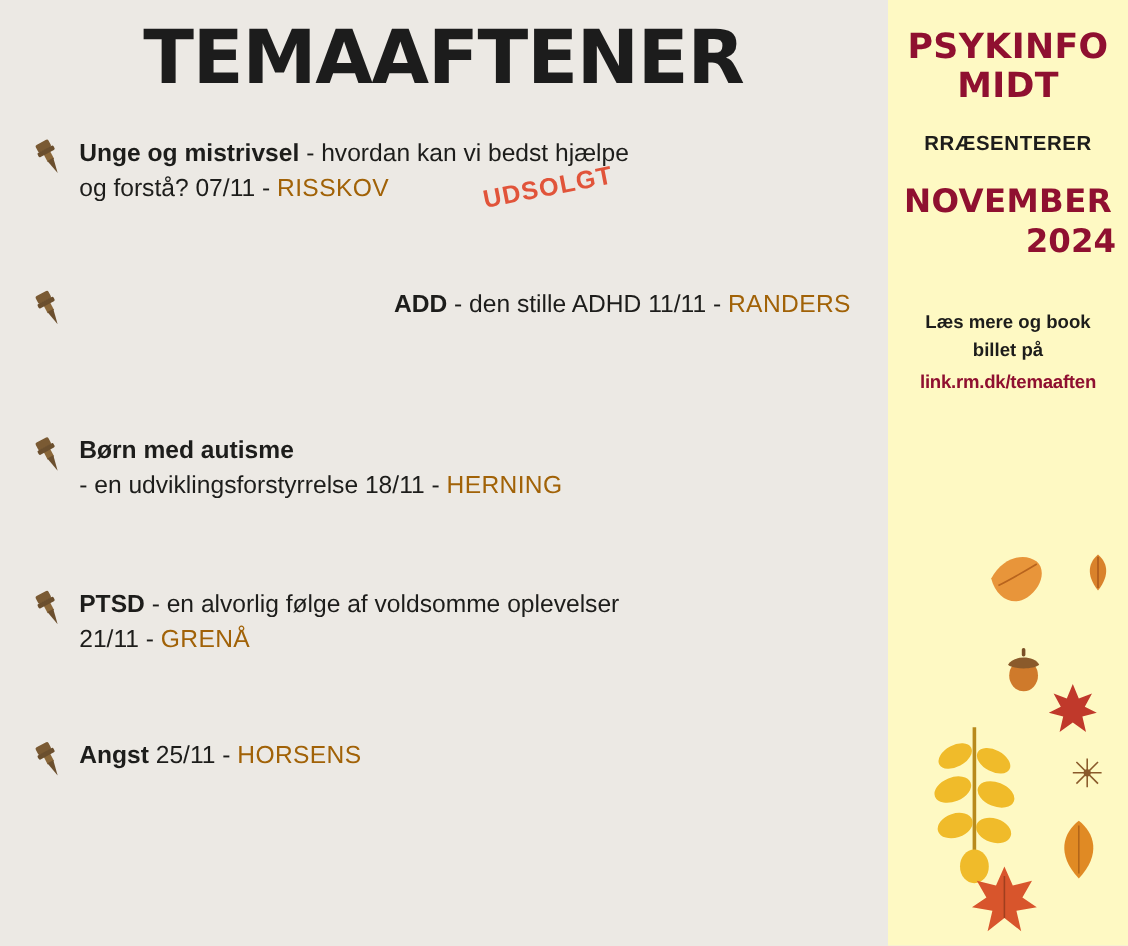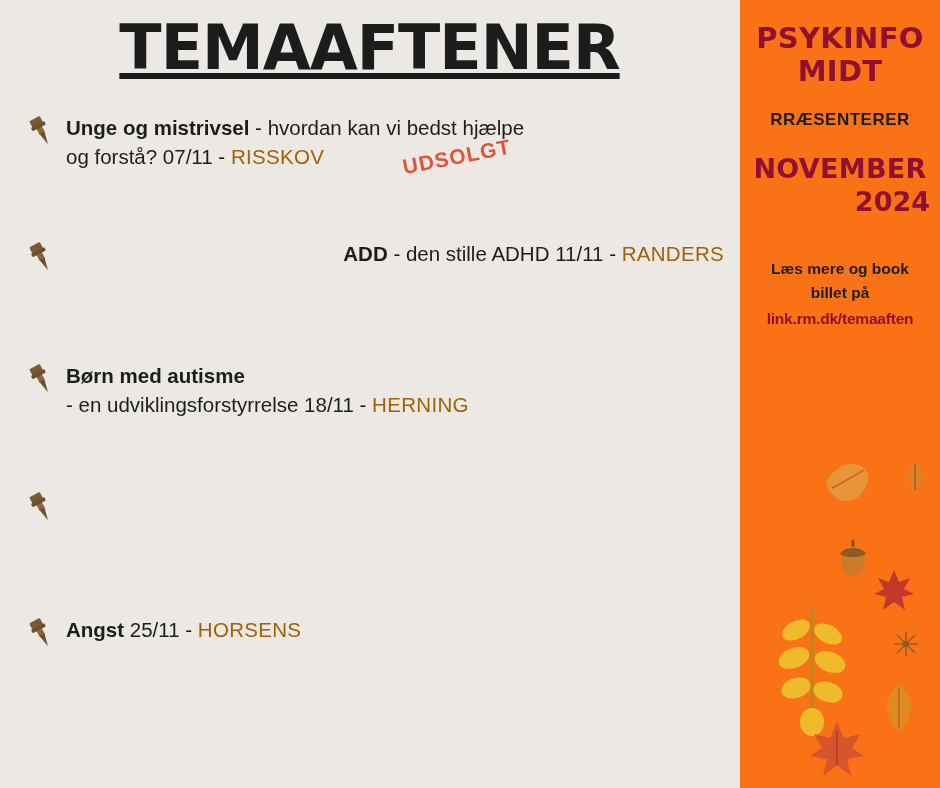--- a/index.html
+++ b/index.html
@@ -31,26 +31,25 @@
   .poster-title {
     font-family: "DejaVu Sans", sans-serif;
     font-weight: bold;
     font-size: 62px;
     letter-spacing: -1px;
     color: #1c1c1c;
     text-align: center;
     margin: 0;
     padding: 14px 1px 0 0;
     line-height: 1.1;
-    text-decoration: underline;
   }
   .events {
     margin-top: 30px;
     padding-left: 24px;
-    padding-right: 16px;
+    padding-right: 31px;
   }
   .event {
     position: relative;
     display: flex;
     align-items: flex-start;
     min-height: 96px;
   }
   .pin {
     flex: 0 0 auto;
     width: 42px;
@@ -85,21 +84,21 @@
     white-space: nowrap;
   }
   .sold-1 { left: 336px; top: 30px; }
   .sold-2 { left: 438px; top: 12px; }
 
   
   .sidebar {
     position: relative;
     width: 200px;
     height: 788px;
-    background: #f97316;
+    background: #fef9c3;
     box-sizing: border-box;
     padding: 22px 10px 0 10px;
     text-align: center;
     overflow: hidden;
   }
   .brand {
     font-family: "DejaVu Sans", sans-serif;
     font-weight: bold;
     font-size: 29px;
     color: #8f1030;
@@ -223,20 +222,24 @@
         <span class="pin">
           <svg width="34" height="34" viewBox="0 0 34 34">
             <g transform="rotate(-28 17 17)">
               <rect x="11" y="3" width="12" height="7" rx="1.5" fill="#7a5a33"></rect>
               <rect x="14" y="10" width="6" height="10" fill="#8a6739"></rect>
               <polygon points="17,32 14.2,19 19.8,19" fill="#6b4f2e"></polygon>
               <rect x="9.5" y="9.5" width="15" height="4" rx="1.2" fill="#6b4f2e"></rect>
             </g>
           </svg>
         </span>
+        <div class="event-text">
+          <span class="ev-title">PTSD</span><span> - en alvorlig følge af voldsomme oplevelser</span><br>
+          <span>21/11 - </span><span class="place">GRENÅ</span>
+        </div>
       </div>
 
       <div class="event">
         <span class="pin">
           <svg width="34" height="34" viewBox="0 0 34 34">
             <g transform="rotate(-28 17 17)">
               <rect x="11" y="3" width="12" height="7" rx="1.5" fill="#7a5a33"></rect>
               <rect x="14" y="10" width="6" height="10" fill="#8a6739"></rect>
               <polygon points="17,32 14.2,19 19.8,19" fill="#6b4f2e"></polygon>
               <rect x="9.5" y="9.5" width="15" height="4" rx="1.2" fill="#6b4f2e"></rect>

